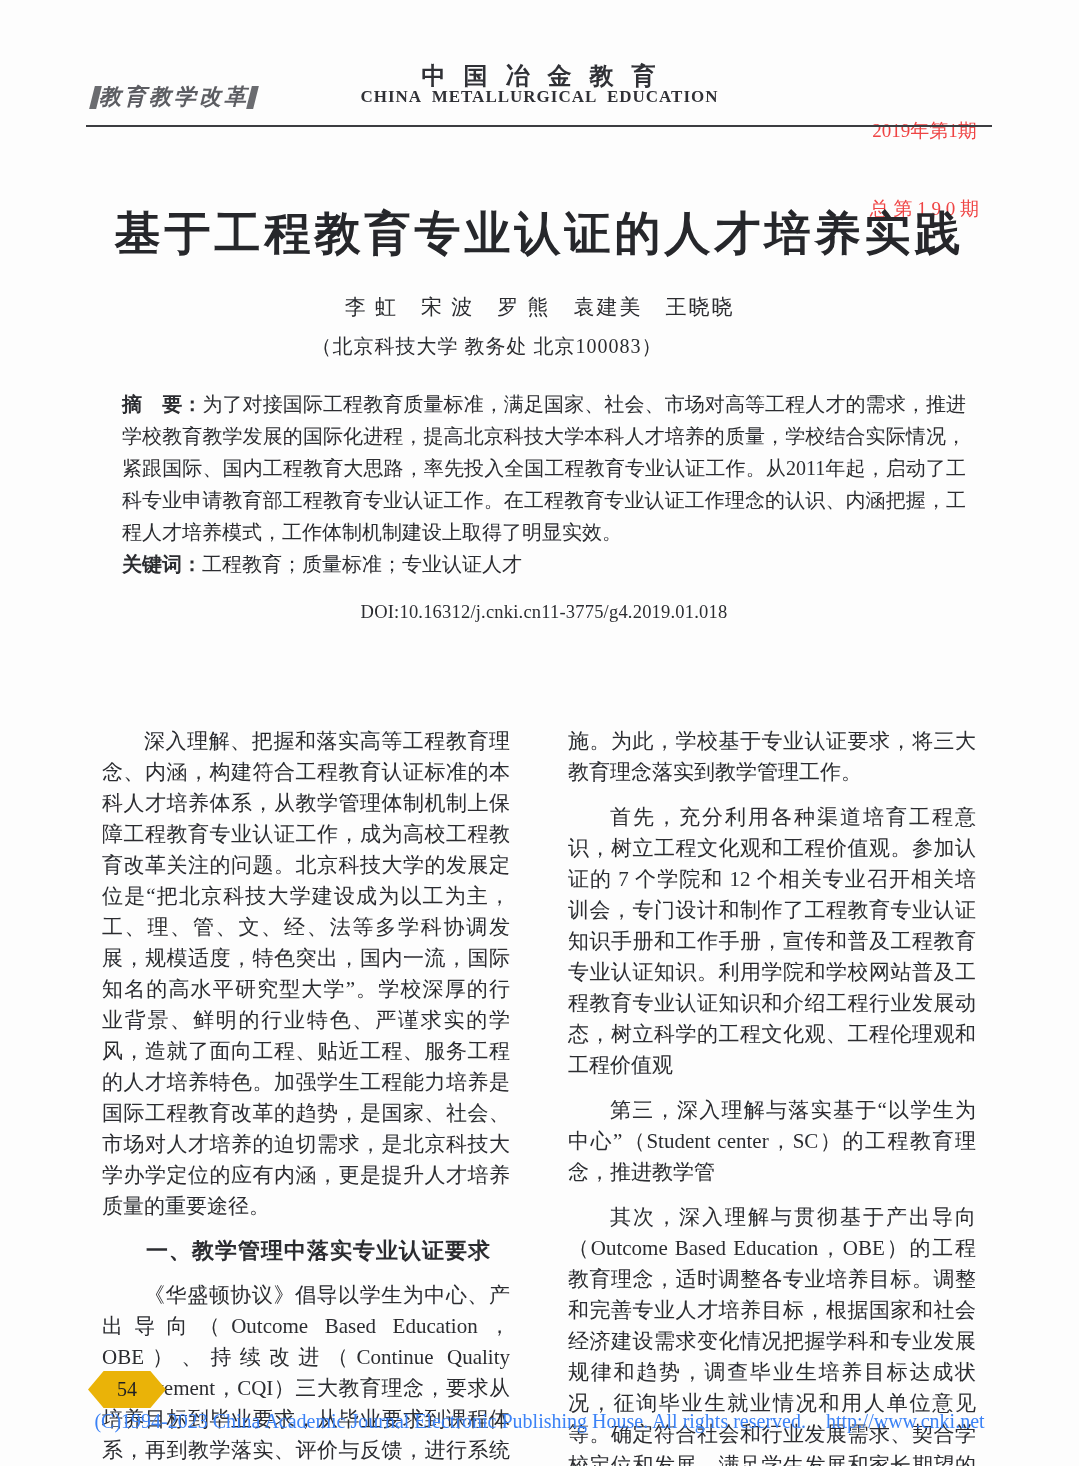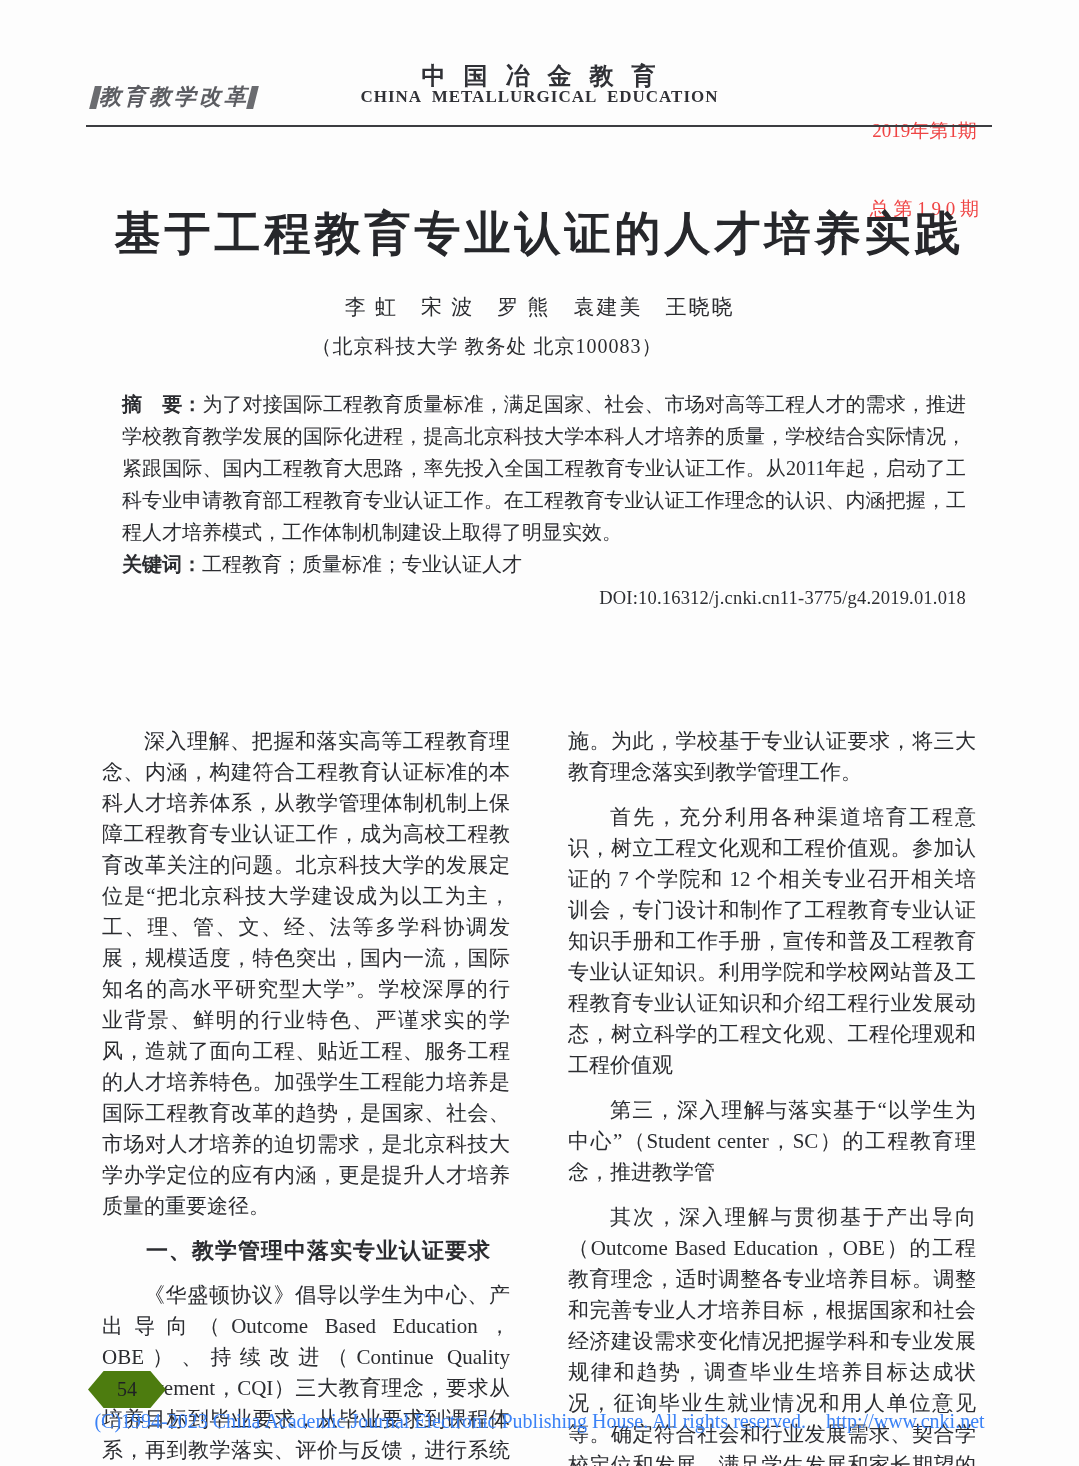--- a/index.html
+++ b/index.html
@@ -65,22 +65,22 @@
   
   .abstract-wrap {
     position:absolute; left:122px; top:388px; width:844px;
     font-size:20px; line-height:32px; text-align:justify;
   }
   .lbl-hei {
     font-family:"Liberation Sans", sans-serif;
     font-weight:bold; font-size:20px; color:#2b2c30;
   }
   .doi-line {
-    margin-top:2px; font-size:18.5px; letter-spacing:0.2px;
-    text-align:right;
+    margin-top:16px; font-size:18.5px; letter-spacing:0.2px;
+    text-align:center;
   }
 
   
   .columns {
     position:absolute; left:88px; top:712px; width:902px;
     display:flex; gap:30px;
     font-size:21px; line-height:31px; text-align:justify;
     color:#2b2c30;
   }
   .col { width:436px; }
@@ -89,21 +89,21 @@
   .sec-heading {
     font-family:"Liberation Sans", sans-serif;
     font-weight:bold; font-size:22px; letter-spacing:1px;
     text-indent:0; line-height:30px;
     margin:16px 0 15px 0; text-align:left;
   }
 
   
   .page-badge {
     position:absolute; left:88px; top:1371px;
-    width:78px; height:37px; background:#4d7c0f;
+    width:78px; height:37px; background:#eab308;
     clip-path:polygon(20% 0%, 80% 0%, 100% 50%, 80% 100%, 20% 100%, 0% 50%);
     display:flex; align-items:center; justify-content:center;
     font-size:20px; color:#1f2024;
   }
   .copyright {
     position:absolute; left:0; top:1410px; width:1079px;
     text-align:center; color:#3b82f6; font-size:20px;
     white-space:pre;
   }
 </style>

